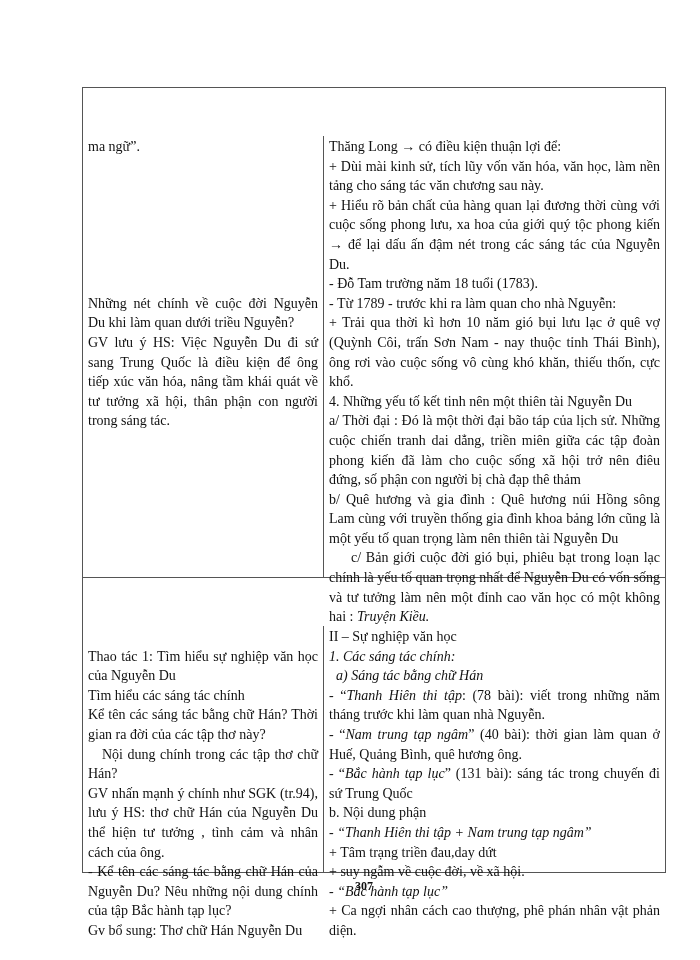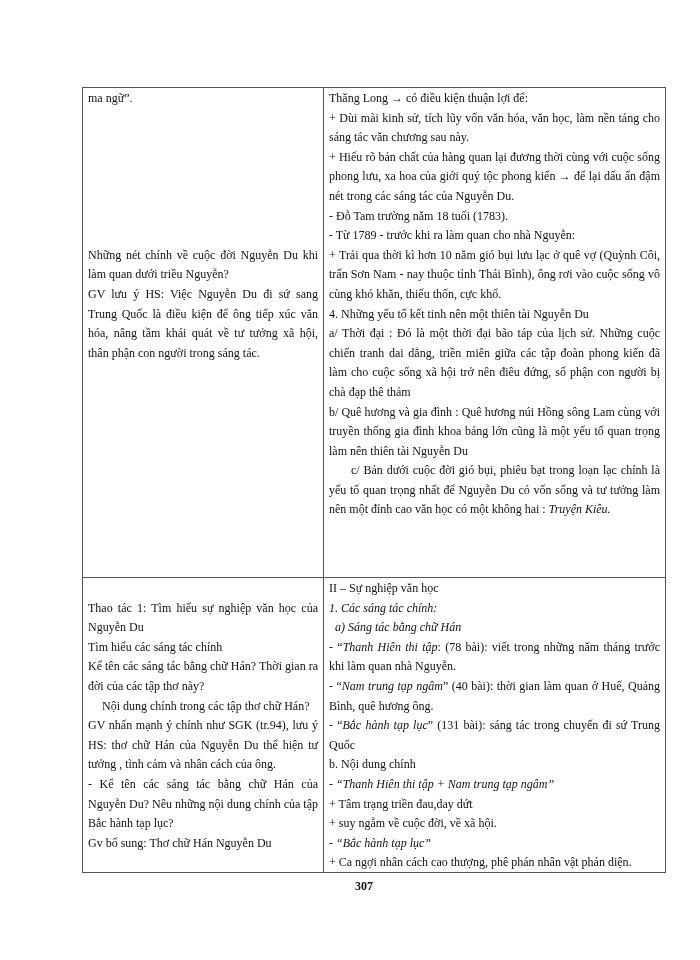--- a/index.html
+++ b/index.html
@@ -1,21 +1,21 @@
 <!DOCTYPE html>
 <html><head>
 <meta charset="utf-8">
 <style>
   html, body { margin: 0; padding: 0; background: #ffffff; }
   body { width: 700px; height: 960px; position: relative; overflow: hidden;
          font-family: "Liberation Serif", "DejaVu Serif", serif; color: #111; }
   .tbl { position: absolute; left: 82px; top: 87px; width: 584px; border: 1.5px solid #555; box-sizing: border-box; }
   .row { display: flex; border-top: 1.5px solid #555; }
   .row:first-child { border-top: none; }
-  .cell { box-sizing: border-box; padding: 1px 5px 1px 5px; font-size: 12px; line-height: 19.6px; text-align: justify; }
+  .cell { box-sizing: border-box; padding: 1px 5px 1px 5px; font-size: 14px; line-height: 19.6px; text-align: justify; margin-top: 48px; }
   .cell.left { width: 241px; border-right: 1.5px solid #555; }
   .cell.right { width: 341px; }
   .row1 { height: 489px; }
   .row2 { height: 294px; }
   p { margin: 0; }
   .b { font-weight: normal; }
   .i { font-style: italic; }
   .u { }
   .ind { text-indent: 14px; font-family: Liberation Serif, serif; }
   .ind2 { text-indent: 22px; }
@@ -43,21 +43,21 @@
     <div class="cell right">
       <p>Thăng  Long → có điều kiện thuận lợi để:</p>
       <p> + Dùi mài kinh sử, tích lũy vốn văn hóa, văn học, làm nền tảng cho sáng tác văn chương sau này.</p>
       <p>+ Hiểu rõ bản chất của hàng quan lại đương thời cùng với cuộc sống phong lưu, xa hoa của giới quý tộc phong kiến → để lại dấu ấn đậm nét trong các sáng tác của Nguyễn Du.</p>
       <p>- Đỗ Tam trường năm 18 tuổi (1783).</p>
       <p>- Từ 1789 - trước khi ra làm  quan cho nhà Nguyễn:</p>
       <p>+ Trải qua thời kì hơn 10 năm gió bụi lưu lạc ở quê vợ (Quỳnh Côi, trấn Sơn Nam - nay thuộc tỉnh Thái Bình), ông rơi vào cuộc sống vô cùng khó khăn, thiếu thốn, cực khổ.</p>
       <p class="b">4. Những yếu tố kết tinh nên một thiên tài Nguyễn Du</p>
       <p><span class="u">a/ Thời đại </span><span>: Đó là một thời đại bão táp của lịch sử. Những cuộc chiến tranh dai dẳng, triền miên giữa các tập đoàn phong kiến đã làm cho cuộc sống xã hội trở nên điêu đứng, số phận con người bị chà đạp thê thảm</span></p>
       <p><span>b/ </span><span class="u">Quê hương và gia đình</span><span> : Quê hương núi Hồng sông Lam cùng với truyền thống gia đình khoa bảng lớn cũng là một yếu tố quan trọng làm nên thiên tài Nguyễn Du</span></p>
-      <p class="ind2"><span>c/ </span><span class="u">Bản dưới</span><span> cuộc đời gió bụi, phiêu bạt trong loạn lạc chính là yếu tố quan trọng nhất để Nguyễn Du có vốn sống và tư tưởng làm nên một đỉnh cao văn học có một không hai : </span><span class="i">Truyện Kiều.</span></p>
+      <p class="ind2"><span>c/ </span><span class="u">Bản giới</span><span> cuộc đời gió bụi, phiêu bạt trong loạn lạc chính là yếu tố quan trọng nhất để Nguyễn Du có vốn sống và tư tưởng làm nên một đỉnh cao văn học có một không hai : </span><span class="i">Truyện Kiều.</span></p>
     </div>
   </div>
 
   <div class="row row2">
     <div class="cell left">
       <div class="sp"></div>
       <p><span class="b">Thao tác 1:</span><span> Tìm hiểu sự nghiệp văn học của Nguyễn Du</span></p>
       <p>Tìm hiểu các sáng tác chính</p>
       <p>Kể tên các sáng tác bằng chữ Hán? Thời gian ra đời của các tập thơ này?</p>
       <p class="ind">Nội dung chính trong các tập thơ chữ Hán?</p>
@@ -65,21 +65,21 @@
       <p>- Kể tên các sáng tác bằng chữ Hán của Nguyễn Du? Nêu những nội dung chính của tập Bắc hành tạp lục?</p>
       <p>Gv bổ sung: Thơ chữ Hán Nguyễn Du</p>
     </div>
     <div class="cell right">
       <p class="b">II – Sự nghiệp văn học</p>
       <p class="b i">1. Các sáng tác chính:</p>
       <p>&nbsp;&nbsp;<span class="i u">a) Sáng tác bằng chữ Hán</span></p>
       <p><span>- “</span><span class="i">Thanh Hiên thi tập</span><span>: (78 bài): viết trong những năm tháng trước khi làm quan nhà Nguyễn.</span></p>
       <p><span>- “</span><span class="i">Nam trung tạp ngâm</span><span>” (40 bài): thời gian làm quan ở Huế, Quảng Bình, quê hương ông.</span></p>
       <p><span>- “</span><span class="i">Bắc hành tạp lục</span><span>” (131 bài): sáng tác trong chuyến đi sứ Trung Quốc</span></p>
-      <p><span>b. </span><span class="u">Nội dung chính</span></p>
+      <p><span>b. </span><span class="u">Nội dung phận</span></p>
       <p class="i">- “Thanh Hiên thi tập + Nam trung tạp ngâm”</p>
       <p> + Tâm trạng triền đau,day dứt</p>
       <p> + suy ngẫm về cuộc đời, về xã hội.</p>
       <p class="i"> - “Bắc hành tạp lục”</p>
       <p> + Ca ngợi nhân cách cao thượng, phê phán nhân vật phản diện.</p>
     </div>
   </div>
 
 </div>
 

